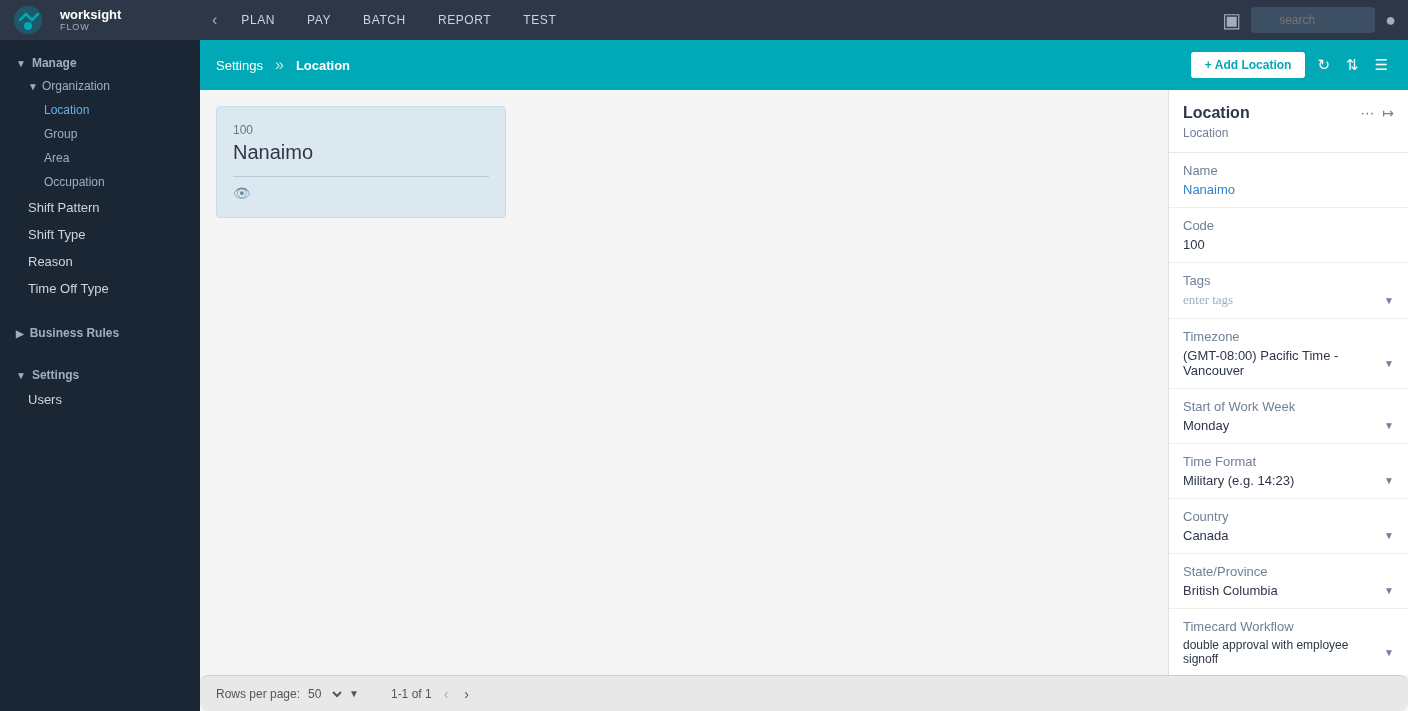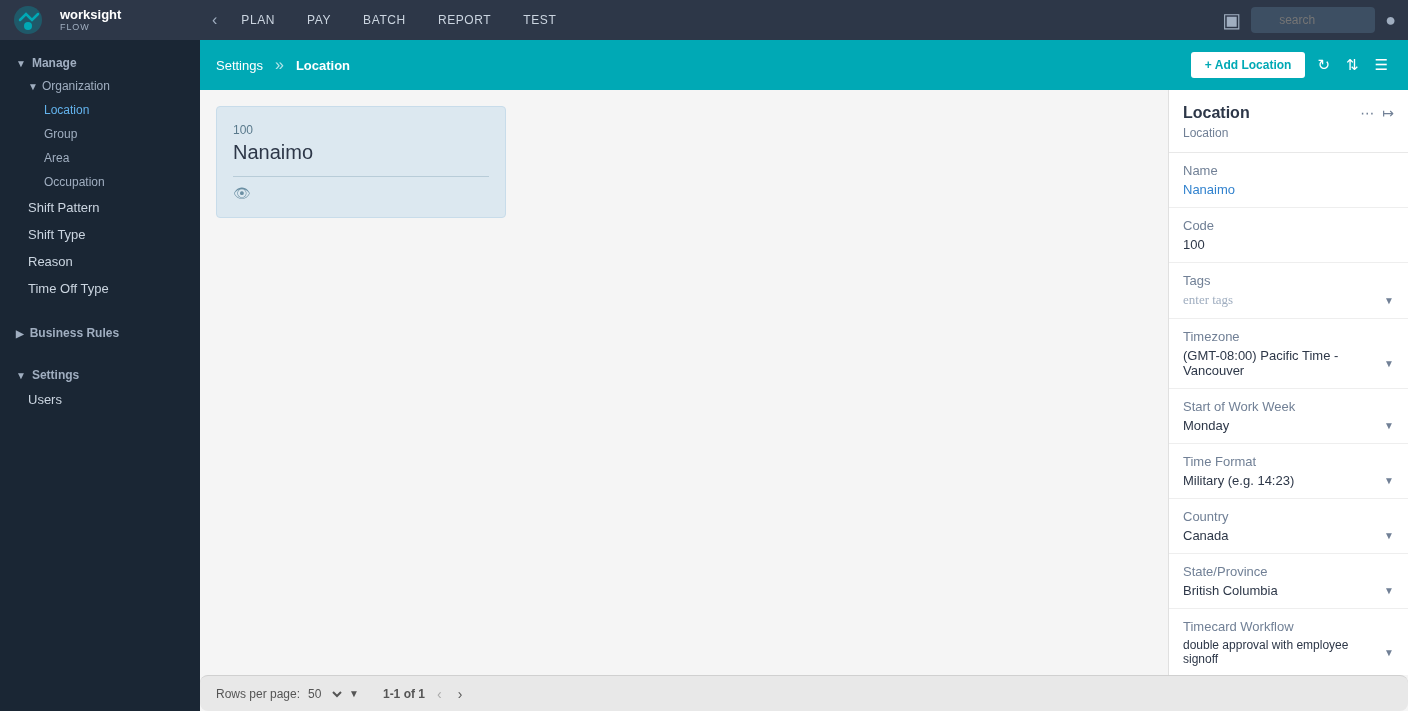--- a/index.html
+++ b/index.html
@@ -123,21 +123,21 @@
 
     
     .pagination-bar {
       background: #e8e8e8; height: 36px; display: flex; align-items: center;
       padding: 0 16px; gap: 8px; font-size: 12px; color: #555; flex-shrink: 0;
       border-top: 1px solid #d0d0d0;
       border-radius: 8px;
     }
     .rows-per-page { display: flex; align-items: center; gap: 4px; }
     .rows-select { background: none; border: none; font-size: 12px; color: #555; cursor: pointer; }
-    .page-info { margin-left: 16px; font-weight: bold; }
+    .page-info { margin-left: 24px; }
     .page-nav-btn { background: none; border: none; color: #555; cursor: pointer; font-size: 14px; padding: 2px 4px; }
     .page-nav-btn:disabled { color: #aaa; cursor: default; }
   </style>
 </head>
 <body>
 
 <nav class="top-nav">
   <div class="logo-area">
     <svg class="logo-icon" viewBox="0 0 32 32" fill="none">
       <circle cx="16" cy="16" r="14" fill="#00a9b5" opacity="0.3"></circle>

